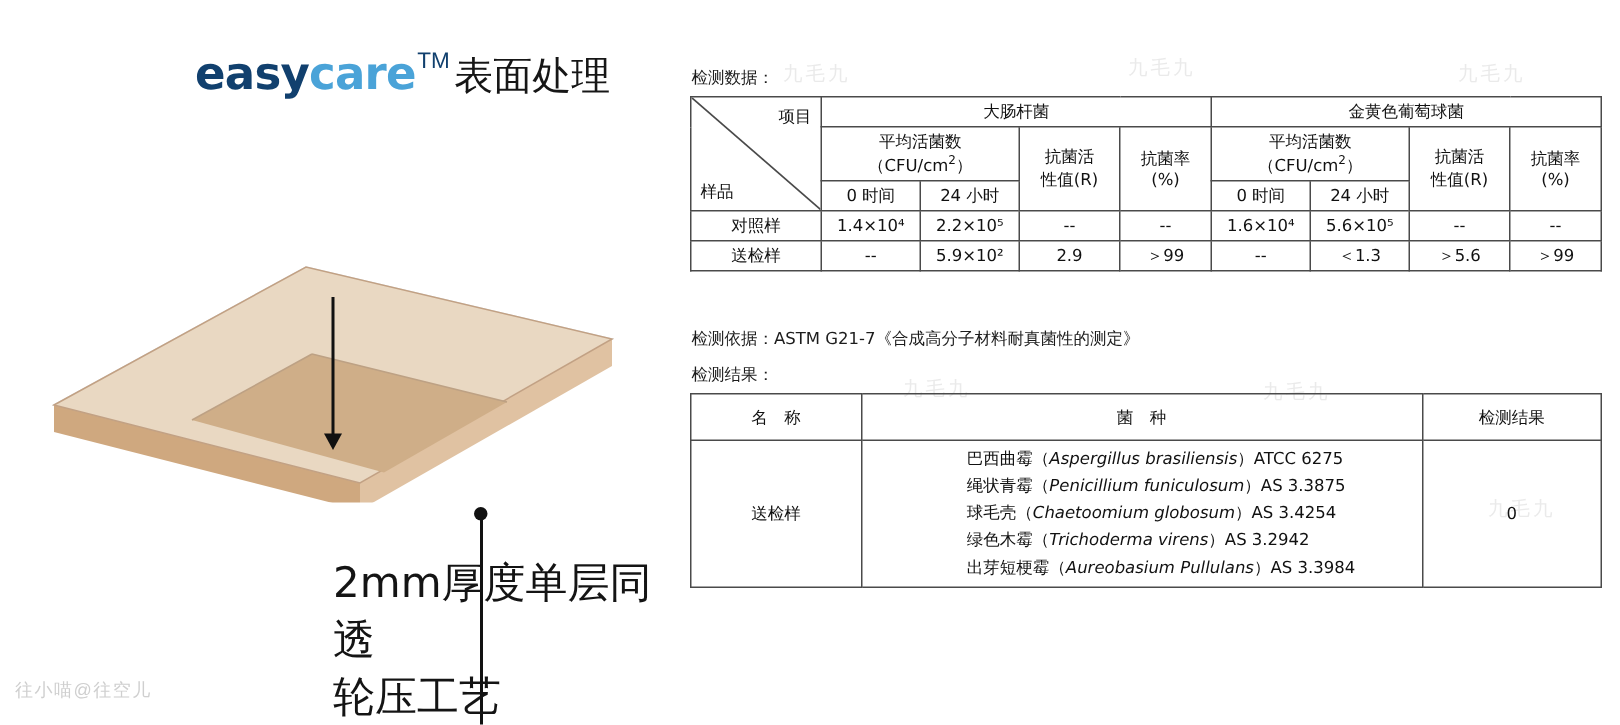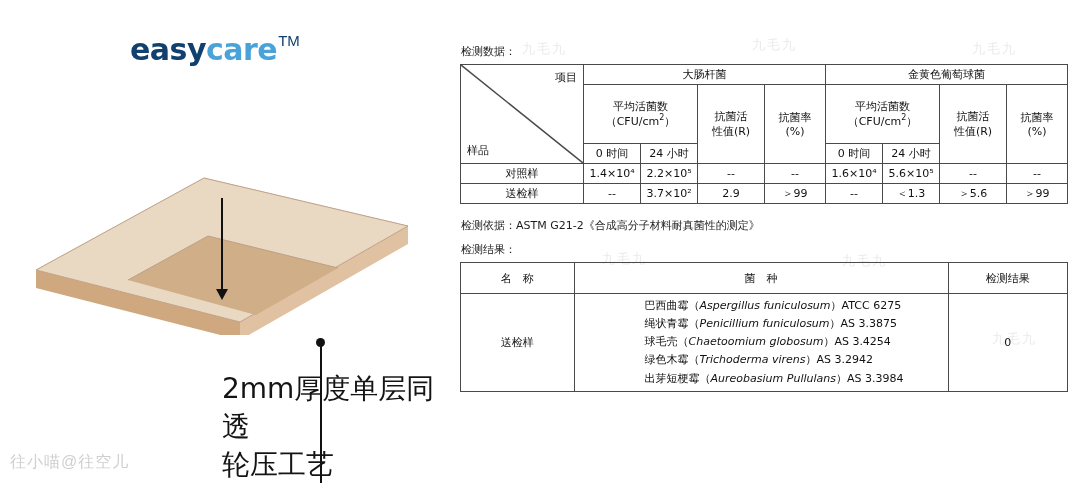--- a/index.html
+++ b/index.html
@@ -120,21 +120,21 @@
     line-height: 1.35;
     color: #141414;
     font-family: "DejaVu Sans", sans-serif;
     width: 215px;
   }
 
   .watermark-left {
     position: absolute;
     left: 10px;
     top: 452px;
-    font-size: 16px;
+    font-size: 12px;
     color: #cfcfcf;
     letter-spacing: 1px;
   }
 
   
   .right-panel {
     position: absolute;
     left: 452px;
     top: 0;
     width: 628px;
@@ -170,21 +170,21 @@
     position: absolute;
     left: 8px;
     top: 64px;
     width: 608px;
   }
   .table1 { width: 608px; }
   .corner-cell {
     position: relative;
     width: 86px;
     height: 62px;
-    padding: 18px;
+    padding: 0;
   }
   .corner-cell .diag {
     position: absolute;
     left: 0; top: 0;
     width: 100%; height: 100%;
   }
   .corner-cell .lbl-item {
     position: absolute;
     right: 6px;
     top: 5px;
@@ -227,20 +227,21 @@
 </style>
 </head>
 <body>
 
 <div class="left-panel">
 
   <div class="brand-row">
     <span class="brand-easy">easy</span>
       <span class="brand-care">care</span>
       <span class="brand-tm">TM</span>
+    <span class="brand-suffix">表面处理</span>
   </div>
 
   <div class="board-wrap">
     <svg class="iso" width="420" height="215" viewBox="0 0 420 215">
 
       <polygon points="28,150 196,58 400,106 232,202" fill="#e6edf2" opacity="0.85" stroke="#d3dde4" stroke-width="1"></polygon>
 
       <polygon points="28,168 232,220 232,202 28,150" fill="#cfa87f"></polygon>
       <polygon points="232,220 400,124 400,106 232,202" fill="#e0c2a2"></polygon>
 
@@ -326,47 +327,47 @@
         <td>--</td>
         <td>--</td>
         <td>1.6×10⁴</td>
         <td>5.6×10⁵</td>
         <td>--</td>
         <td>--</td>
       </tr>
       <tr>
         <td>送检样</td>
         <td>--</td>
-        <td>3.7×10²</td>
+        <td>5.9×10²</td>
         <td>2.9</td>
         <td>＞99</td>
         <td>--</td>
         <td>＜1.3</td>
         <td>＞5.6</td>
         <td>＞99</td>
       </tr>
     </tbody>
       </table>
   </div>
 
-  <div class="section-label label-2">检测依据：ASTM G21-2《合成高分子材料耐真菌性的测定》</div>
+  <div class="section-label label-2">检测依据：ASTM G21-7《合成高分子材料耐真菌性的测定》</div>
   <div class="section-label label-3">检测结果：</div>
 
   <div class="table2-wrap">
     <table class="table2">
       <tbody>
           <tr>
         <td style="width:115px; height:24px;">名　称</td>
         <td style="width:370px;">菌　种</td>
         <td style="width:123px;">检测结果</td>
       </tr>
       <tr>
         <td>送检样</td>
         <td class="fungi-list">
-          <div class="line">巴西曲霉（<em>Aspergillus funiculosum</em>）ATCC 6275</div>
+          <div class="line">巴西曲霉（<em>Aspergillus brasiliensis</em>）ATCC 6275</div>
           <div class="line">绳状青霉（<em>Penicillium funiculosum</em>）AS 3.3875</div>
           <div class="line">球毛壳（<em>Chaetoomium globosum</em>）AS 3.4254</div>
           <div class="line">绿色木霉（<em>Trichoderma virens</em>）AS 3.2942</div>
           <div class="line">出芽短梗霉（<em>Aureobasium Pullulans</em>）AS 3.3984</div>
         </td>
         <td>0</td>
       </tr>
     </tbody>
       </table>
   </div>

